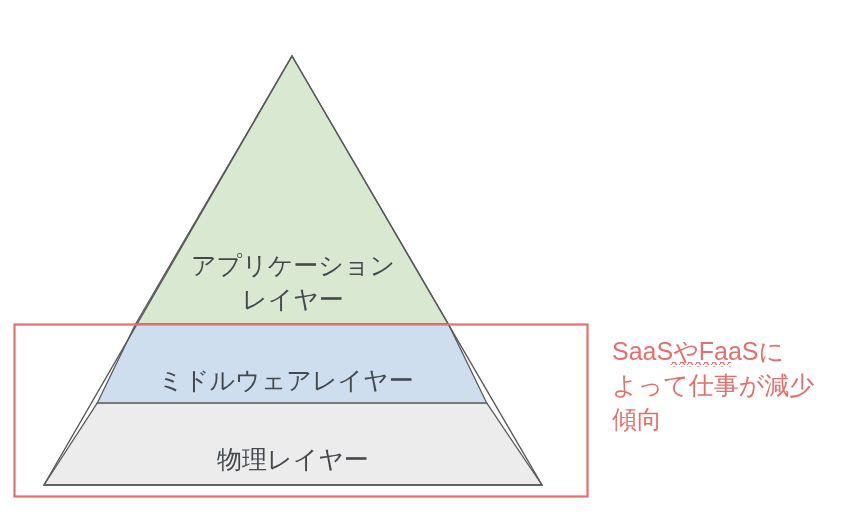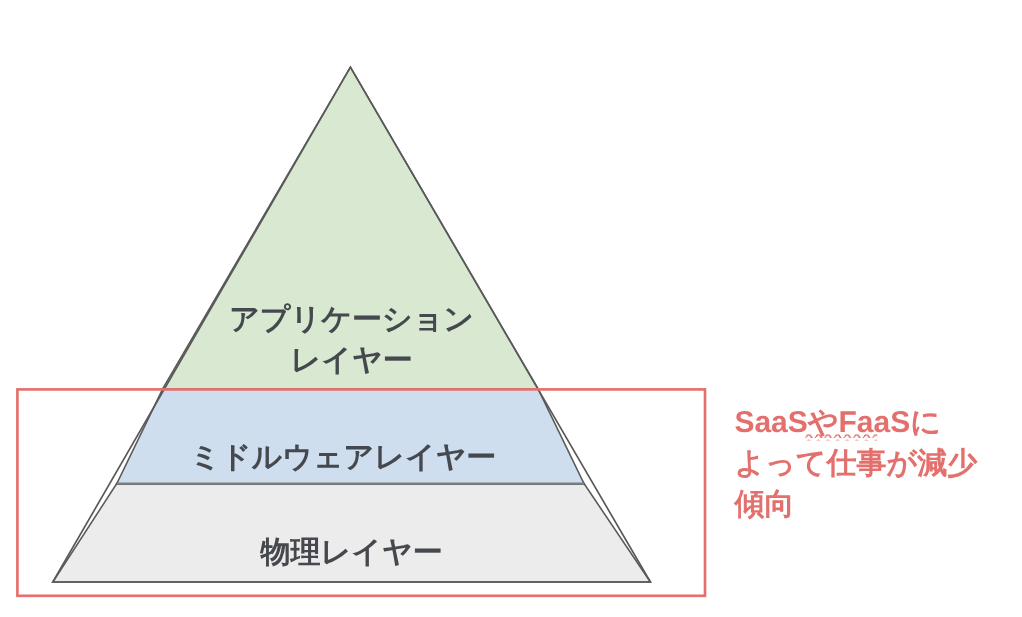--- a/index.html
+++ b/index.html
@@ -14,21 +14,20 @@
     position: relative;
     overflow: hidden;
     font-family: "Liberation Sans", "DejaVu Sans", sans-serif;
   }
   #canvas-root {
     position: absolute;
     left: 0;
     top: 0;
     width: 692px;
     height: 514px;
-    font-weight: bold;
   }
   svg#diagram {
     position: absolute;
     left: 0;
     top: 0;
     width: 852px;
     height: 514px;
     display: block;
   }
   .layer-label {

